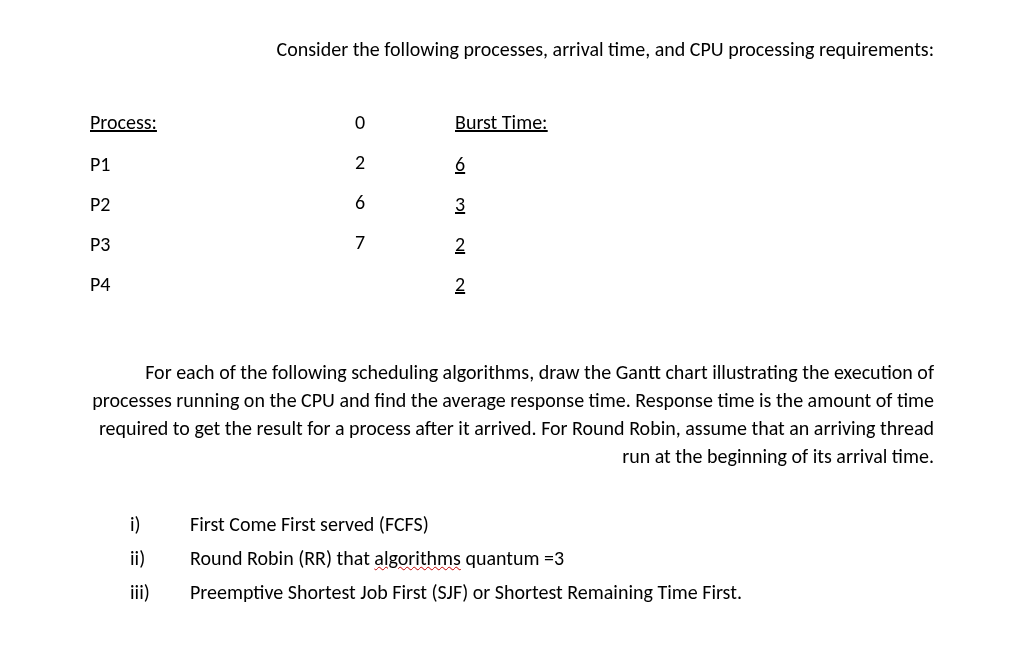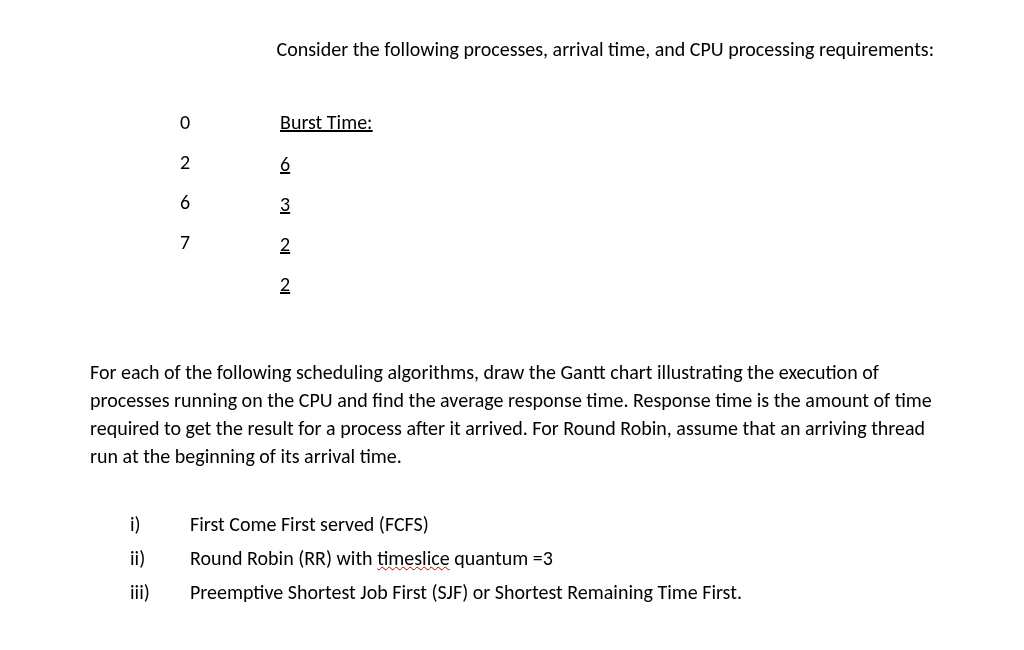--- a/index.html
+++ b/index.html
@@ -37,20 +37,21 @@
       margin-bottom: 14px;
     }
     .col-process .th { text-align: left; }
     .cell {
       margin-bottom: 12px;
     }
     .col-process .cell { text-align: left; }
     .desc {
       margin-bottom: 40px;
       line-height: 1.4;
+      text-align: right;
     }
     .list {
       padding-left: 40px;
     }
     .list-item {
       display: flex;
       margin-bottom: 6px;
     }
     .list-marker {
       width: 60px;
@@ -62,20 +63,27 @@
       text-decoration-color: #c00000;
       text-decoration-thickness: 1px;
     }
   </style>
 </head>
 <body>
 
 <div class="intro">Consider the following processes, arrival time, and CPU processing requirements:</div>
 
 <div class="table">
+  <div class="col col-process">
+    <div class="th">Process:</div>
+    <div class="cell">P1</div>
+    <div class="cell">P2</div>
+    <div class="cell">P3</div>
+    <div class="cell">P4</div>
+  </div>
   <div class="col col-arrival">
     <div class="cell">0</div>
     <div class="cell">2</div>
     <div class="cell">6</div>
     <div class="cell">7</div>
   </div>
   <div class="col col-burst">
     <div class="th">Burst Time:</div>
     <div class="cell">6</div>
     <div class="cell">3</div>
@@ -87,20 +95,20 @@
 <div class="desc">For each of the following scheduling algorithms, draw the Gantt chart illustrating the execution of processes running on the CPU and find the average response time. Response time is the amount of time required to get the result for a process after it arrived. For Round Robin, assume that an arriving thread run at the beginning of its arrival time.</div>
 
 <div class="list">
   <div class="list-item">
     <span class="list-marker">i)</span>
     <span>First Come First served (FCFS)</span>
   </div>
   <div class="list-item">
     <span class="list-marker">ii)</span>
     <span>
-      <span>Round Robin (RR) with </span><span class="underline-spell">timeslice</span><span> quantum =3</span>
+      <span>Round Robin (RR) that </span><span class="underline-spell">algorithms</span><span> quantum =3</span>
     </span>
   </div>
   <div class="list-item">
     <span class="list-marker">iii)</span>
     <span>Preemptive Shortest Job First (SJF) or Shortest Remaining Time First.</span>
   </div>
 </div>
 
 </body></html>

